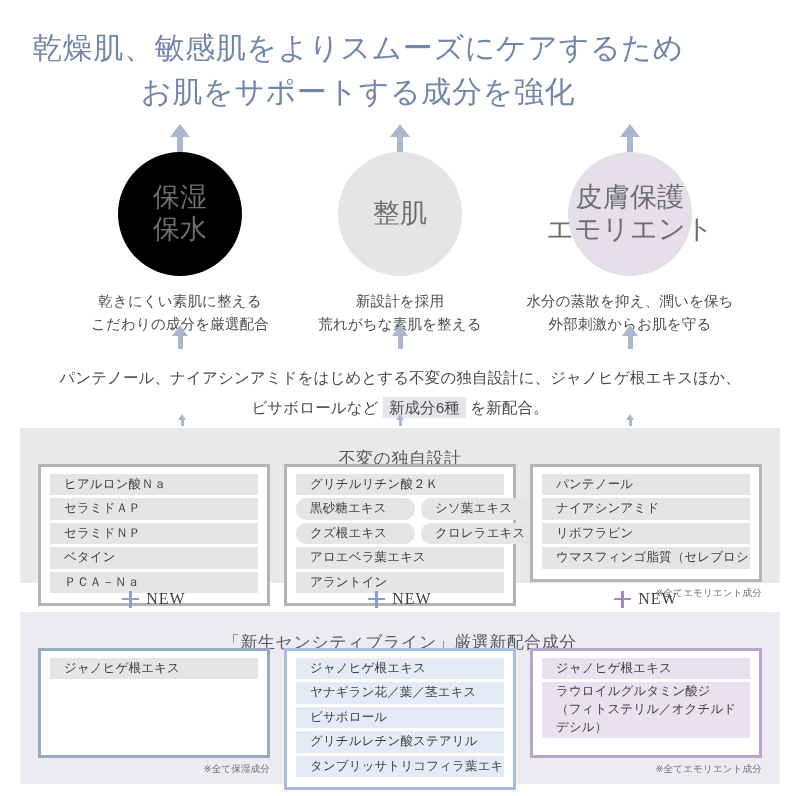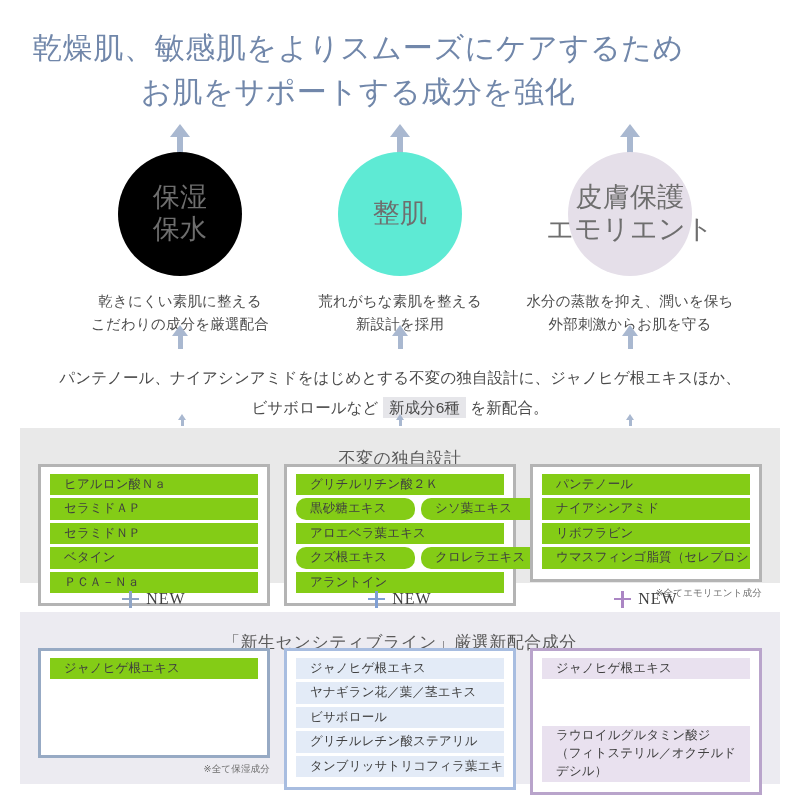--- a/index.html
+++ b/index.html
@@ -161,32 +161,32 @@
     box-sizing: border-box;
   }
   .panel-top .col-box { min-height: 104px; }
   .panel-bottom .col-box { min-height: 110px; }
   .panel-bottom .col.c1 .col-box { border-color: #97aac4; }
   .panel-bottom .col.c2 .col-box { border-color: #a8bde0; }
   .panel-bottom .col.c3 .col-box { border-color: #b9a4cb; }
 
   .chip-row { display: flex; gap: 6px; margin-bottom: 3px; }
   .chip {
-    background: #84cc16;
+    background: #e5e5e5;
     font-size: 12.5px;
     line-height: 1.55;
     color: #3f3f3f;
     padding: 1px 4px 1px 14px;
     flex: 1;
     letter-spacing: 0.01em;
     white-space: nowrap;
     overflow: hidden;
   }
   .chip.half { flex: 0 0 calc(50% - 3px); border-radius: 10px; }
-  .chip.two-line { white-space: normal; line-height: 1.42; margin-top: 44px; }
+  .chip.two-line { white-space: normal; line-height: 1.42; }
   .panel-bottom .col.c2 .chip { background: #e3ebf7; }
   .panel-bottom .col.c3 .chip { background: #e9e1ef; }
 
   .note {
     text-align: right;
     font-size: 9.5px;
     color: #6e6e6e;
     margin-top: 5px;
     letter-spacing: 0.02em;
   }
@@ -262,28 +262,28 @@
         <span>保水</span>
       </div>
     </div>
     <div class="circle-desc">
       <span>乾きにくい素肌に整える</span>
       <span>こだわりの成分を厳選配合</span>
     </div>
   </div>
 
   <div class="circle-col" style="left:280px;">
-    <div class="circle" id="circle1" style="background: #5eead4;">
+    <div class="circle" id="circle1" style="background: #e5e5e5;">
       <div class="circle-label">
         <span>整肌</span>
       </div>
     </div>
     <div class="circle-desc">
+      <span>新設計を採用</span>
       <span>荒れがちな素肌を整える</span>
-      <span>新設計を採用</span>
     </div>
   </div>
 
   <div class="circle-col" style="left:510px;">
     <div class="circle" id="circle2" style="background: rgb(229, 223, 233);">
       <div class="circle-label">
         <span>皮膚保護</span>
         <span>エモリエント</span>
       </div>
     </div>
@@ -350,25 +350,25 @@
       <div class="col c2">
         <div class="col-box" id="top-col-1">
             <div class="chip-row">
               <div class="chip">グリチルリチン酸２Ｋ</div>
             </div>
             <div class="chip-row">
               <div class="chip half">黒砂糖エキス</div>
               <div class="chip half">シソ葉エキス</div>
             </div>
             <div class="chip-row">
-              <div class="chip">アロエベラ葉エキス</div>
-            </div>
-            <div class="chip-row">
               <div class="chip half">クズ根エキス</div>
               <div class="chip half">クロレラエキス</div>
+            </div>
+            <div class="chip-row">
+              <div class="chip">アロエベラ葉エキス</div>
             </div>
             <div class="chip-row">
               <div class="chip">アラントイン</div>
             </div>
           </div>
         <div class="note">※全て整肌成分</div>
       </div>
       <div class="col c3">
         <div class="col-box" id="top-col-2">
             <div class="chip-row">

